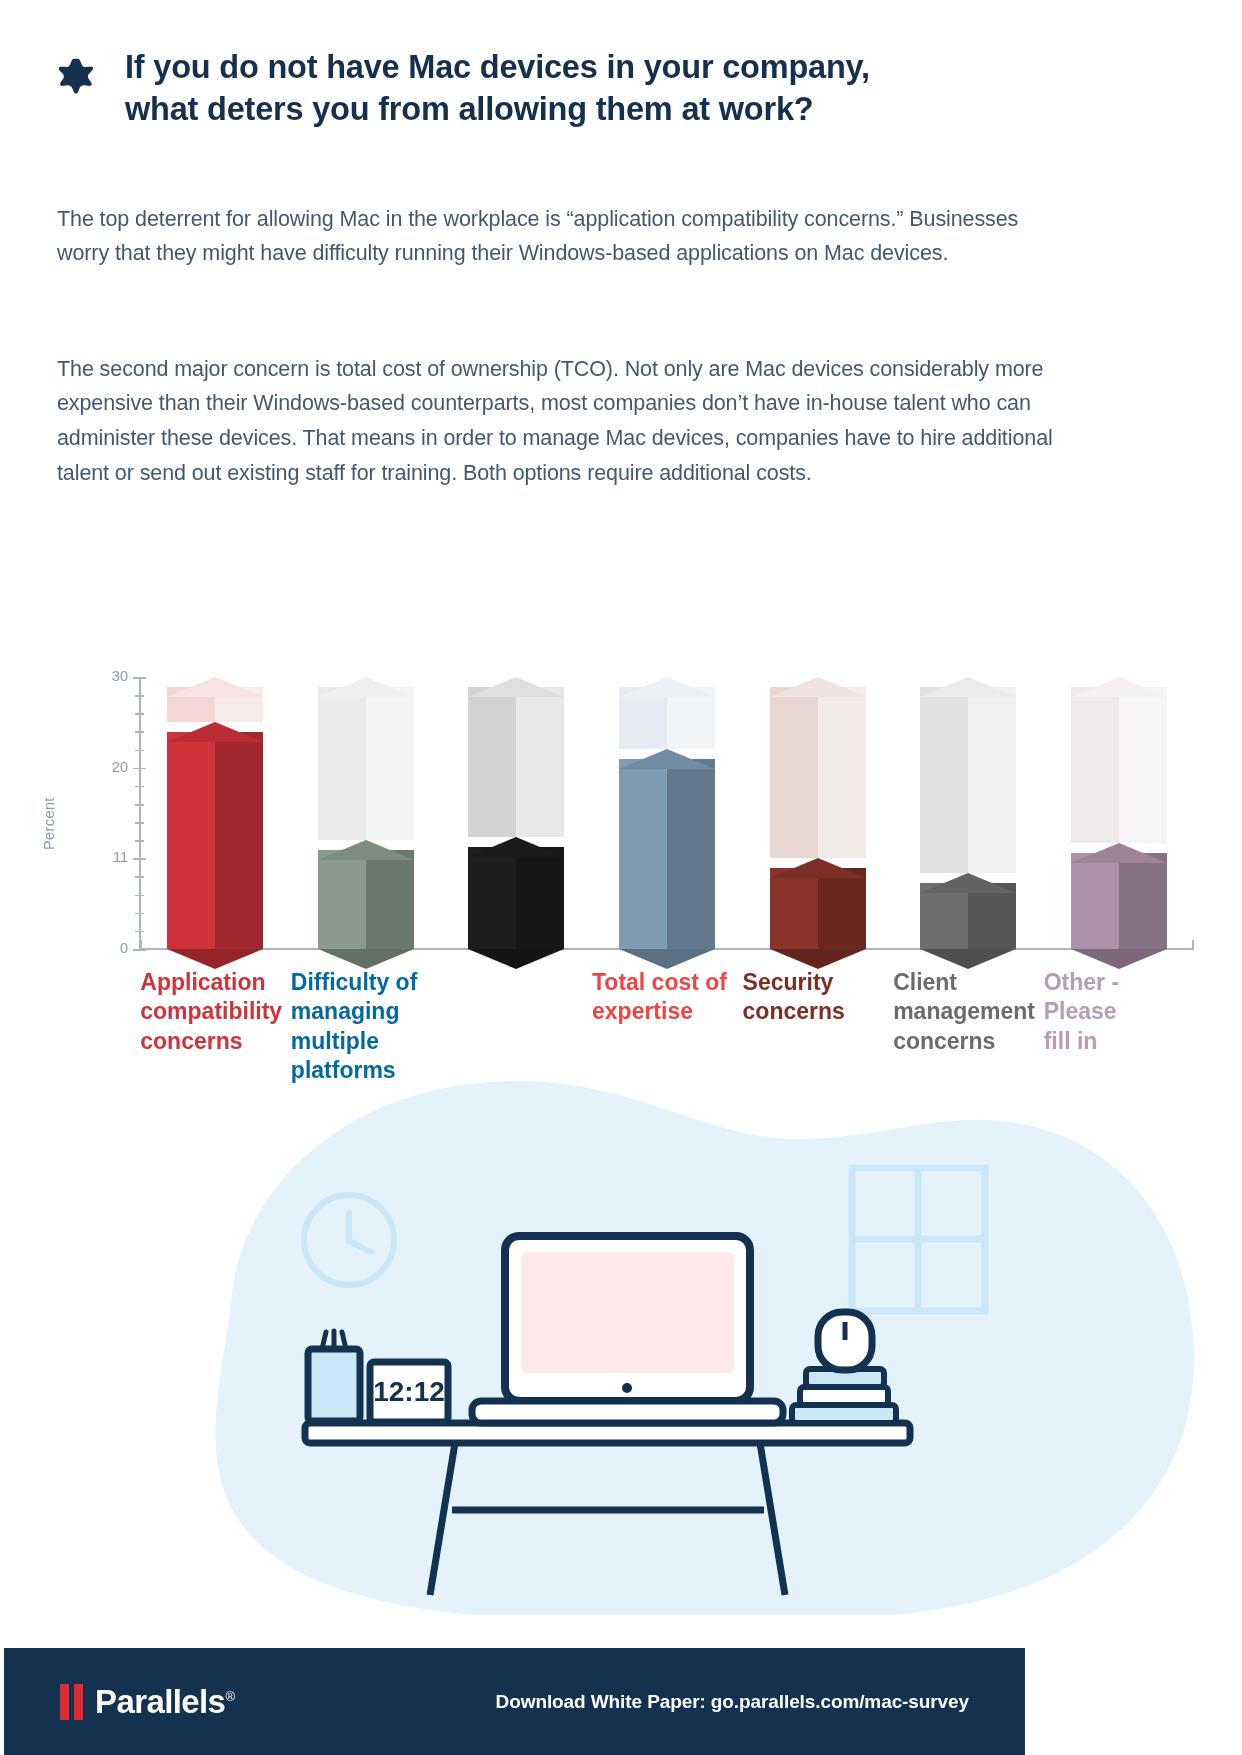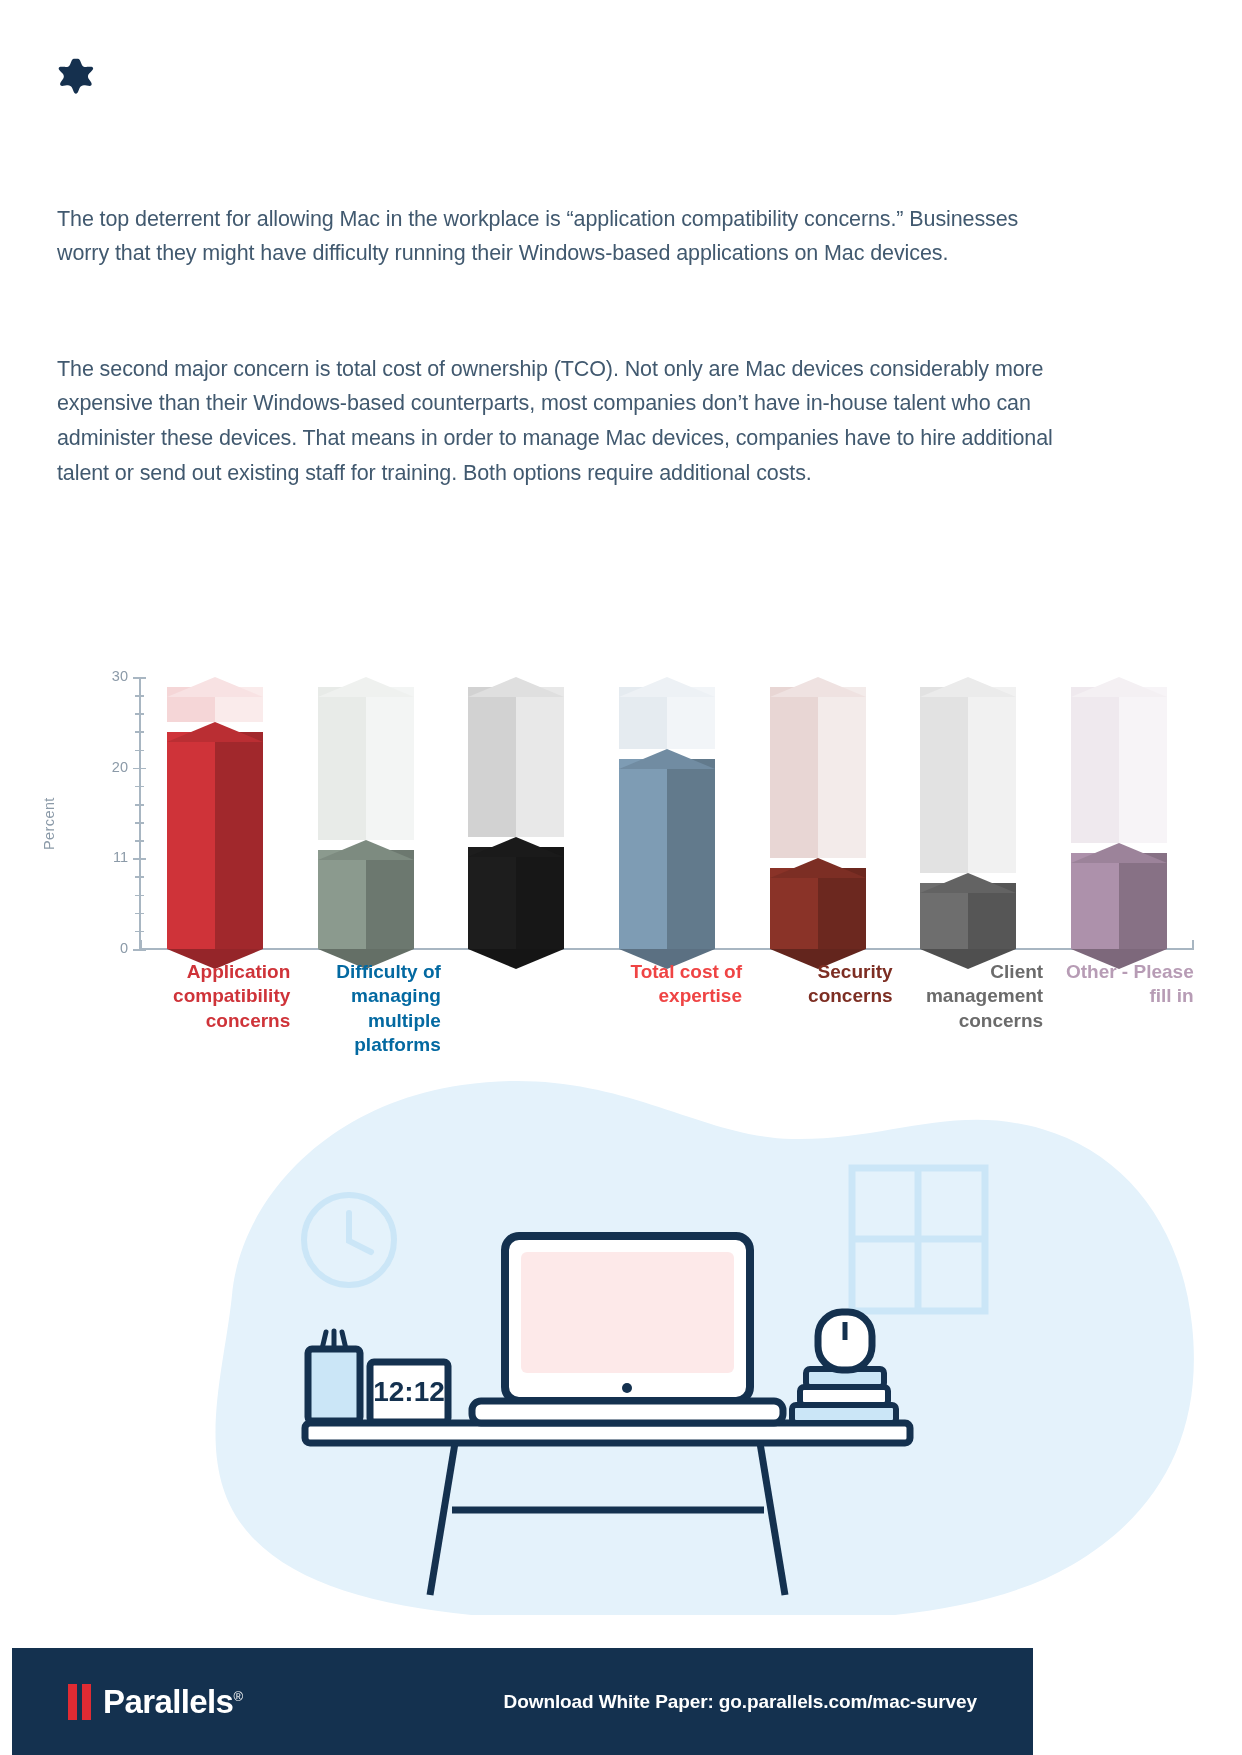--- a/index.html
+++ b/index.html
@@ -66,30 +66,30 @@
   }
 
   
   .bars { position:absolute; left:48px; top:17px; width:1054px; height:272px; }
   .bar-slot {
     position:absolute; bottom:0; width:96px;
   }
 
   .x-labels { position:absolute; left:48px; top:300px; width:1054px; height:120px; }
   .x-label {
-    position:absolute; top:0; width:150px; text-align:right;
-    font-size:19px; font-weight:bold; line-height:1.28;
+    position:absolute; top:8px; width:150px; text-align:left;
+    font-size:23px; font-weight:bold; line-height:1.28;
   }
 
   
   .illustration { position:absolute; left:0; top:1040px; width:1242px; height:575px; }
 
   
   .footer {
-    position:absolute; left:12px; bottom:0; width:1021px; height:107px;
+    position:absolute; left:4px; bottom:0; width:1021px; height:107px;
     background:#14314f; display:flex; align-items:center;
   }
   .brand { display:flex; align-items:center; margin-left:56px; gap:12px; }
   .brand-bars { display:flex; gap:5px; }
   .brand-bars i { display:block; width:9px; height:36px; background:#e02b33; }
   .brand-name {
     color:#ffffff; font-size:33px; font-weight:bold; letter-spacing:-0.6px;
     position:relative;
   }
   .brand-reg { font-size:13px; vertical-align:super; font-weight:normal; }
@@ -100,20 +100,24 @@
 </style>
 </head>
 <body>
 
 <div class="header">
   <span class="star-icon">
     <svg width="42" height="42" viewBox="0 0 24 24">
       <path fill="#15304e" d="M12 1.6c.6 0 1 .5 1.6 2 .7 1.8 1 2.2 1.7 2.5.7.3 1.2.2 3 .1 1.6-.1 2.1.1 2.3.7.2.6-.1 1-1.3 2.2-1.3 1.2-1.5 1.6-1.6 2.4 0 .8.2 1.2 1.2 2.7 1 1.4 1.1 2 .7 2.5-.4.5-1 .5-2.7.2-1.7-.3-2.2-.2-2.9.2-.7.4-1 .8-1.6 2.4-.6 1.5-1 2-1.6 2-.6 0-1-.5-1.6-2-.6-1.6-.9-2-1.6-2.4-.7-.4-1.2-.5-2.9-.2-1.7.3-2.3.3-2.7-.2-.4-.5-.3-1.1.7-2.5 1-1.5 1.2-1.9 1.2-2.7-.1-.8-.3-1.2-1.6-2.4C1.1 7.9.8 7.5 1 6.9c.2-.6.7-.8 2.3-.7 1.8.1 2.3.2 3-.1.7-.3 1-.7 1.7-2.5.6-1.5 1-2 1.6-2z"></path>
     </svg>
   </span>
+  <h1 class="headline">
+    <span>If you do not have Mac devices in your company,</span><br>
+    <span>what deters you from allowing them at work?</span>
+  </h1>
 </div>
 
 <p class="para" id="para1">The top deterrent for allowing Mac in the workplace is “application compatibility concerns.” Businesses worry that they might have difficulty running their Windows-based applications on Mac devices.</p>
 <p class="para" id="para2">The second major concern is total cost of ownership (TCO). Not only are Mac devices considerably more expensive than their Windows-based counterparts, most companies don’t have in-house talent who can administer these devices. That means in order to manage Mac devices, companies have to hire additional talent or send out existing staff for training. Both options require additional costs.</p>
 
 <div class="chart">
   <div class="ylabel">Percent</div>
 
   <div class="axis-wrap">
     <div class="yaxis-line"></div>

